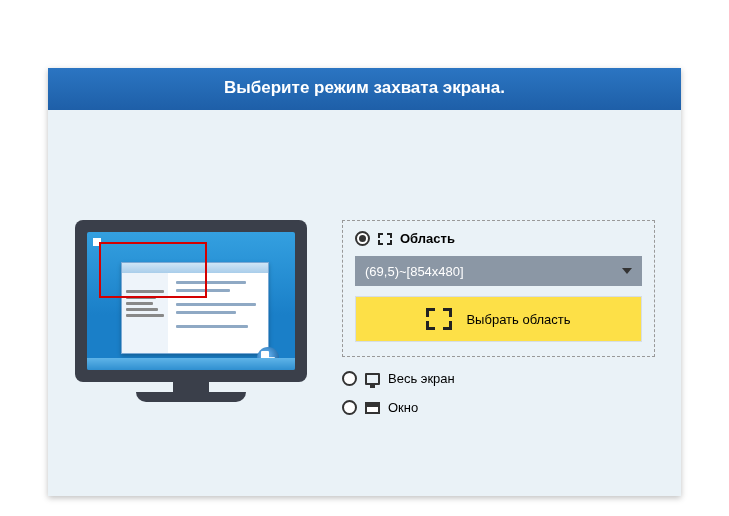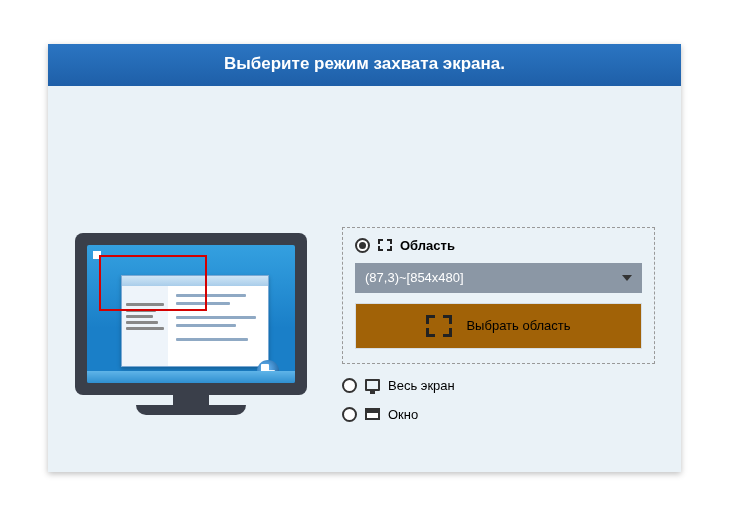--- a/index.html
+++ b/index.html
@@ -2,30 +2,30 @@
 <html><head>
 <meta charset="utf-8">
 <style>
   * { box-sizing: border-box; margin: 0; padding: 0; }
   html, body { width: 729px; height: 516px; font-family: Arial, sans-serif; }
   .outer { width: 729px; height: 516px; padding: 44px 48px; background: transparent; }
   .panel {
     width: 100%; height: 100%;
     background: #eaf2f7;
     box-shadow: 0 2px 6px rgba(0,0,0,.25);
-    display: flex; flex-direction: column;
+    display: flex; flex-direction: column; margin-top: 24px;
   }
   .titlebar {
     background: linear-gradient(#2b75c2, #1e5fa8);
     color: #fff; text-align: center;
     font-size: 17px; font-weight: bold;
     padding: 10px 0 12px;
   }
   .content {
-    flex: 1; display: flex; align-items: center;
+    flex: 1; display: flex; align-items: flex-start;
     padding: 110px 26px 20px 18px; gap: 26px;
   }
   
   .monitor-wrap { width: 250px; display:flex; flex-direction:column; align-items:center; }
   .monitor {
     width: 232px; height: 162px;
     background: #3a3f4a;
     border-radius: 8px;
     padding: 12px;
     position: relative;
@@ -86,21 +86,21 @@
   .corners-small i.tr{top:0;right:0;border-left:none;border-bottom:none;}
   .corners-small i.bl{bottom:0;left:0;border-right:none;border-top:none;}
   .corners-small i.br{bottom:0;right:0;border-left:none;border-top:none;}
   .dropdown {
     background:#8b97a5; color:#fff; height:30px;
     display:flex; align-items:center; justify-content:space-between;
     padding:0 10px; font-size:13px; cursor:pointer;
   }
   .dd-arrow { width:0;height:0;border-left:5px solid transparent;border-right:5px solid transparent;border-top:6px solid #333; }
   .areabtn {
-    background:#a16207; border:1px solid #d6dde4; height:46px;
+    background:#fde047; border:1px solid #d6dde4; height:46px;
     display:flex; align-items:center; justify-content:center; gap:14px;
     cursor:pointer; font-size:13px;
   }
   .corners-big { position:relative; width:26px; height:22px; }
   .corners-big i { position:absolute; width:9px; height:9px; border:3px solid #222; }
   .corners-big i.tl{top:0;left:0;border-right:none;border-bottom:none;}
   .corners-big i.tr{top:0;right:0;border-left:none;border-bottom:none;}
   .corners-big i.bl{bottom:0;left:0;border-right:none;border-top:none;}
   .corners-big i.br{bottom:0;right:0;border-left:none;border-top:none;}
   .win-icon {
@@ -162,21 +162,21 @@
             <span class="corners-small">
               <i class="tl"></i>
                 <i class="tr"></i>
                 <i class="bl"></i>
                 <i class="br"></i>
             </span>
             <span class="opt-label">Область</span>
           </div>
 
           <div class="dropdown">
-            <span>(87,3)~[854x480]</span>
+            <span>(69,5)~[854x480]</span>
             <span class="dd-arrow"></span>
           </div>
 
           <div class="areabtn">
             <span class="corners-big">
               <i class="tl"></i>
                 <i class="tr"></i>
                 <i class="bl"></i>
                 <i class="br"></i>
             </span>

